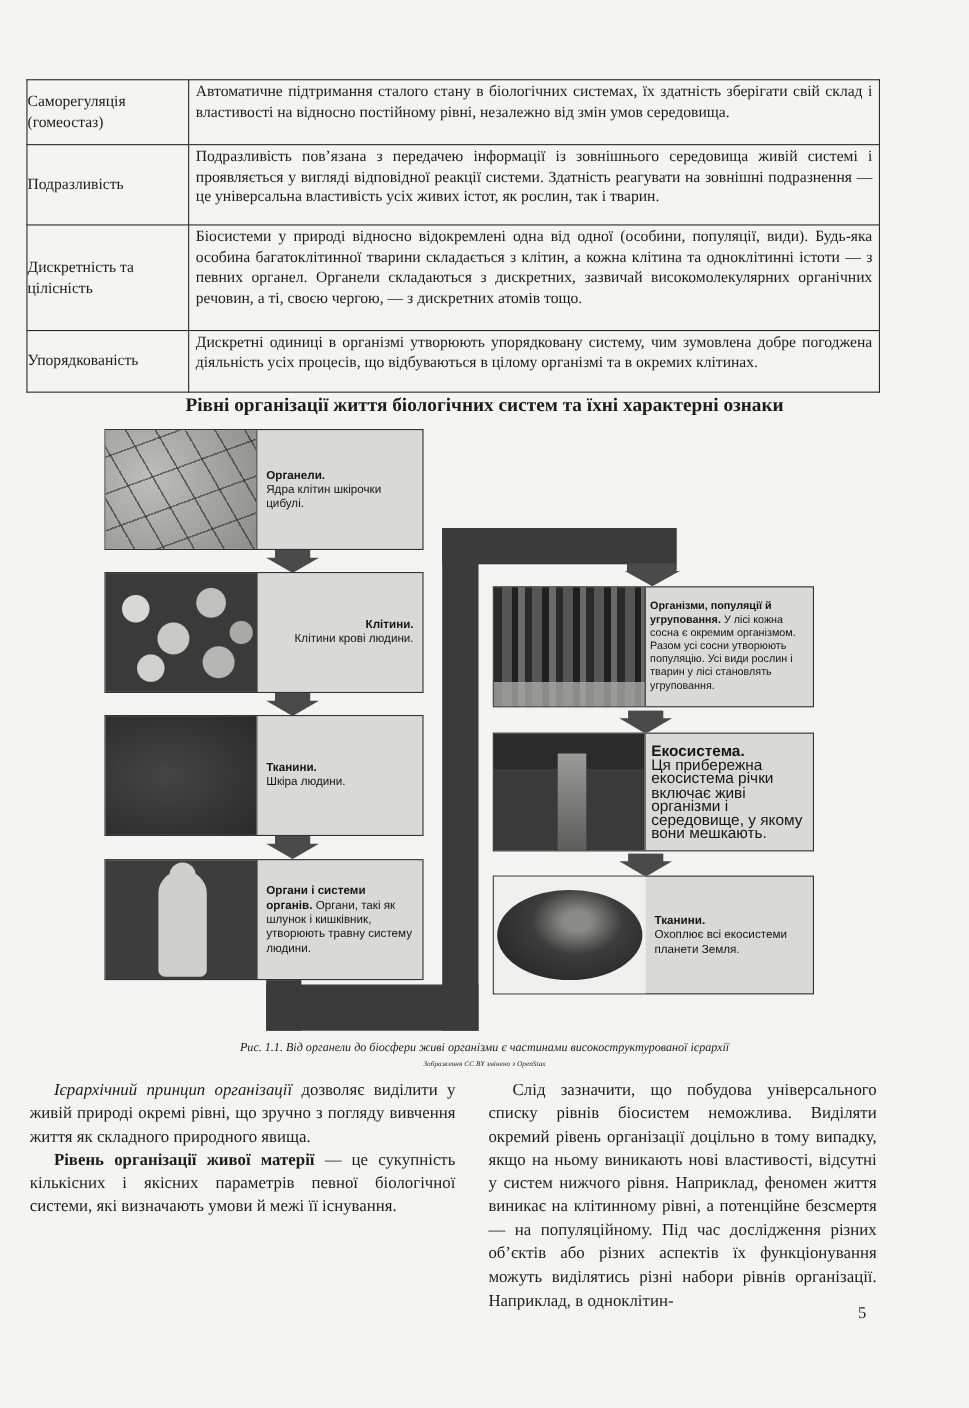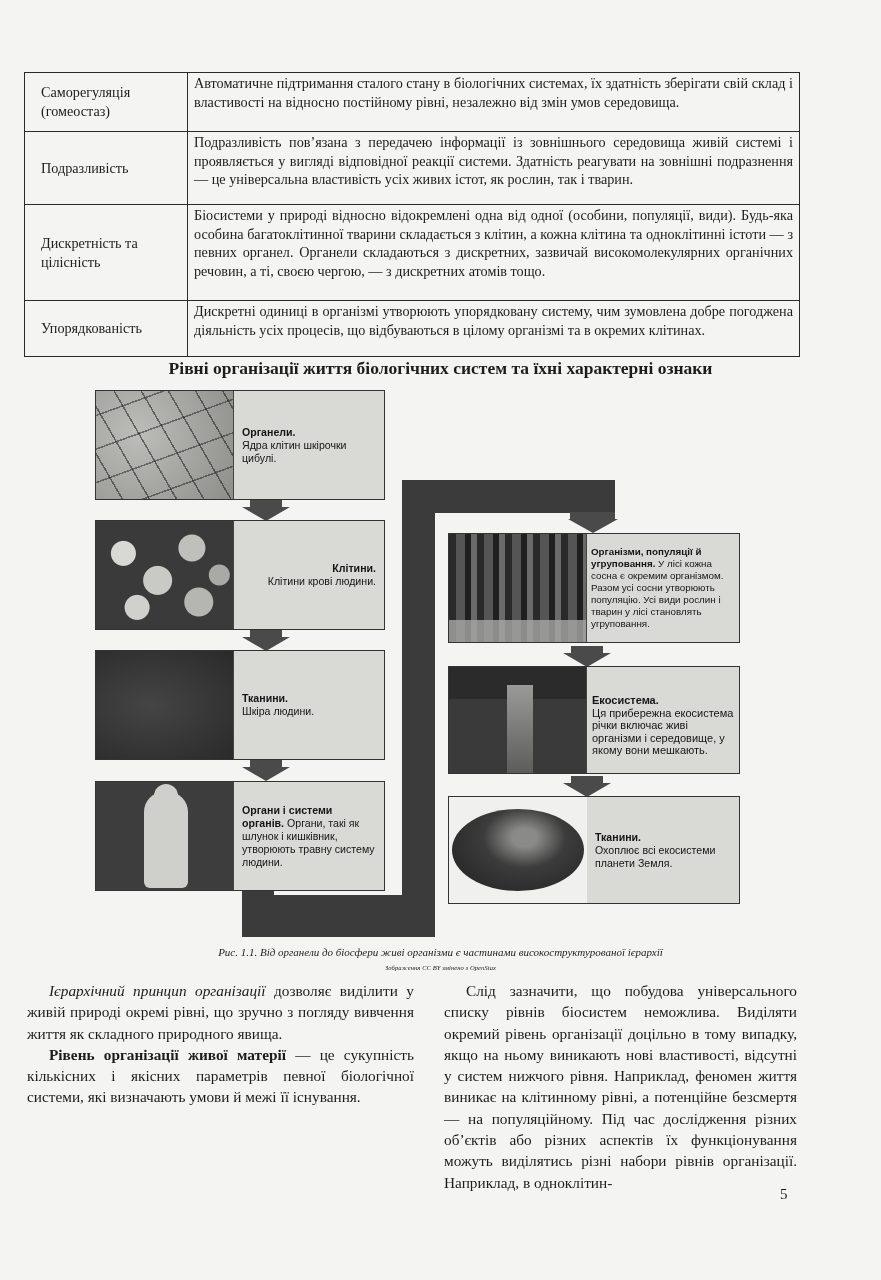--- a/index.html
+++ b/index.html
@@ -10,21 +10,21 @@
     color: #1c1c1c;
   }
   
   .props-table {
     position: absolute; left: 24px; top: 72px; width: 776px;
     border-collapse: collapse; font-size: 14.2px; line-height: 18.6px;
   }
   .props-table td {
     border: 1.4px solid #2a2a2a; vertical-align: middle; padding: 1px 6px 1px 6px;
   }
-  .props-table td.term { width: 140px; padding-left: 16px; }
+  .props-table td.term { width: 140px; padding-left: 0; }
   .props-table td.def { text-align: justify; vertical-align: top; }
   .row-1 td { height: 56px; }
   .row-2 td { height: 70px; }
   .row-3 td { height: 93px; }
   .row-4 td { height: 53px; }
 
   .section-title {
     position: absolute; left: 0; width: 881px; top: 358px; text-align: center;
     font-weight: bold; font-size: 17.5px;
   }
@@ -208,21 +208,21 @@
 
   <div class="card" style="left:448px; top:533px; width:292px; height:110px;">
     <div class="photo ph-forest" style="width:138px;"></div>
     <div class="caption" style="font-size:9.8px; line-height:12px; padding:0 4px;">
       <span><b>Організми, популяції й угруповання.</b> <span>У лісі кожна сосна є окремим організмом. Разом усі сосни утворюють популяцію. Усі види рослин і тварин у лісі становлять угруповання.</span></span>
     </div>
   </div>
 
   <div class="card" style="left:448px; top:666px; width:292px; height:108px;">
     <div class="photo ph-river" style="width:138px;"></div>
-    <div class="caption" style="font-size:11px; line-height:12.6px; padding:16px 5px;justify-content:flex-end;">
+    <div class="caption" style="font-size:14px; line-height:12.6px; padding:16px 5px;">
       <b>Екосистема.</b>
       <span>Ця прибережна екосистема річки включає живі організми і середовище, у якому вони мешкають.</span>
     </div>
   </div>
 
   <div class="card" style="left:448px; top:796px; width:292px; height:108px;">
     <div class="photo ph-earth" style="width:138px; border-right:none;">
       <div class="globe"></div>
     </div>
     <div class="caption">

